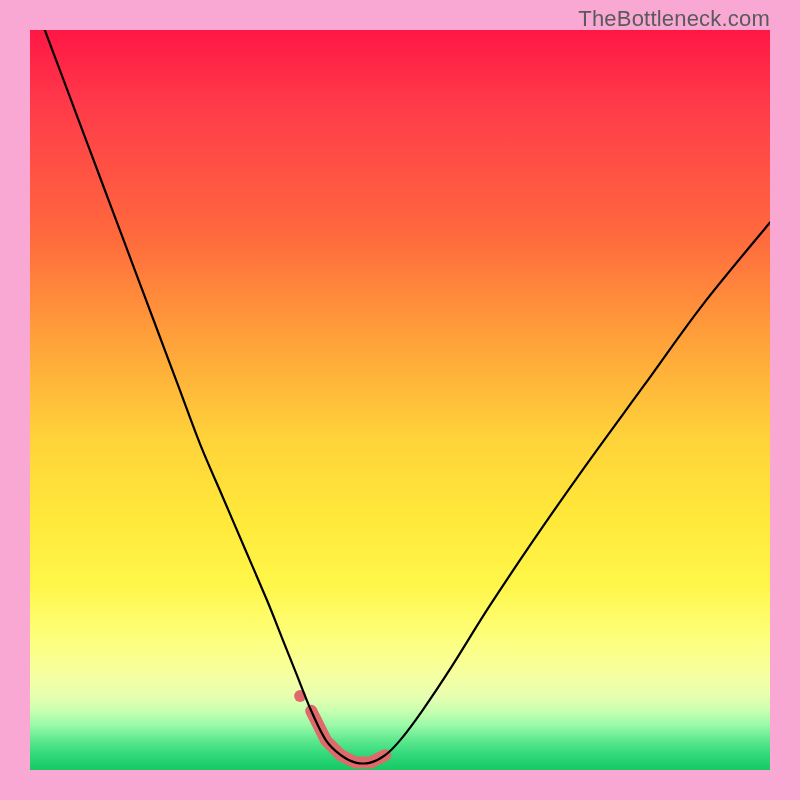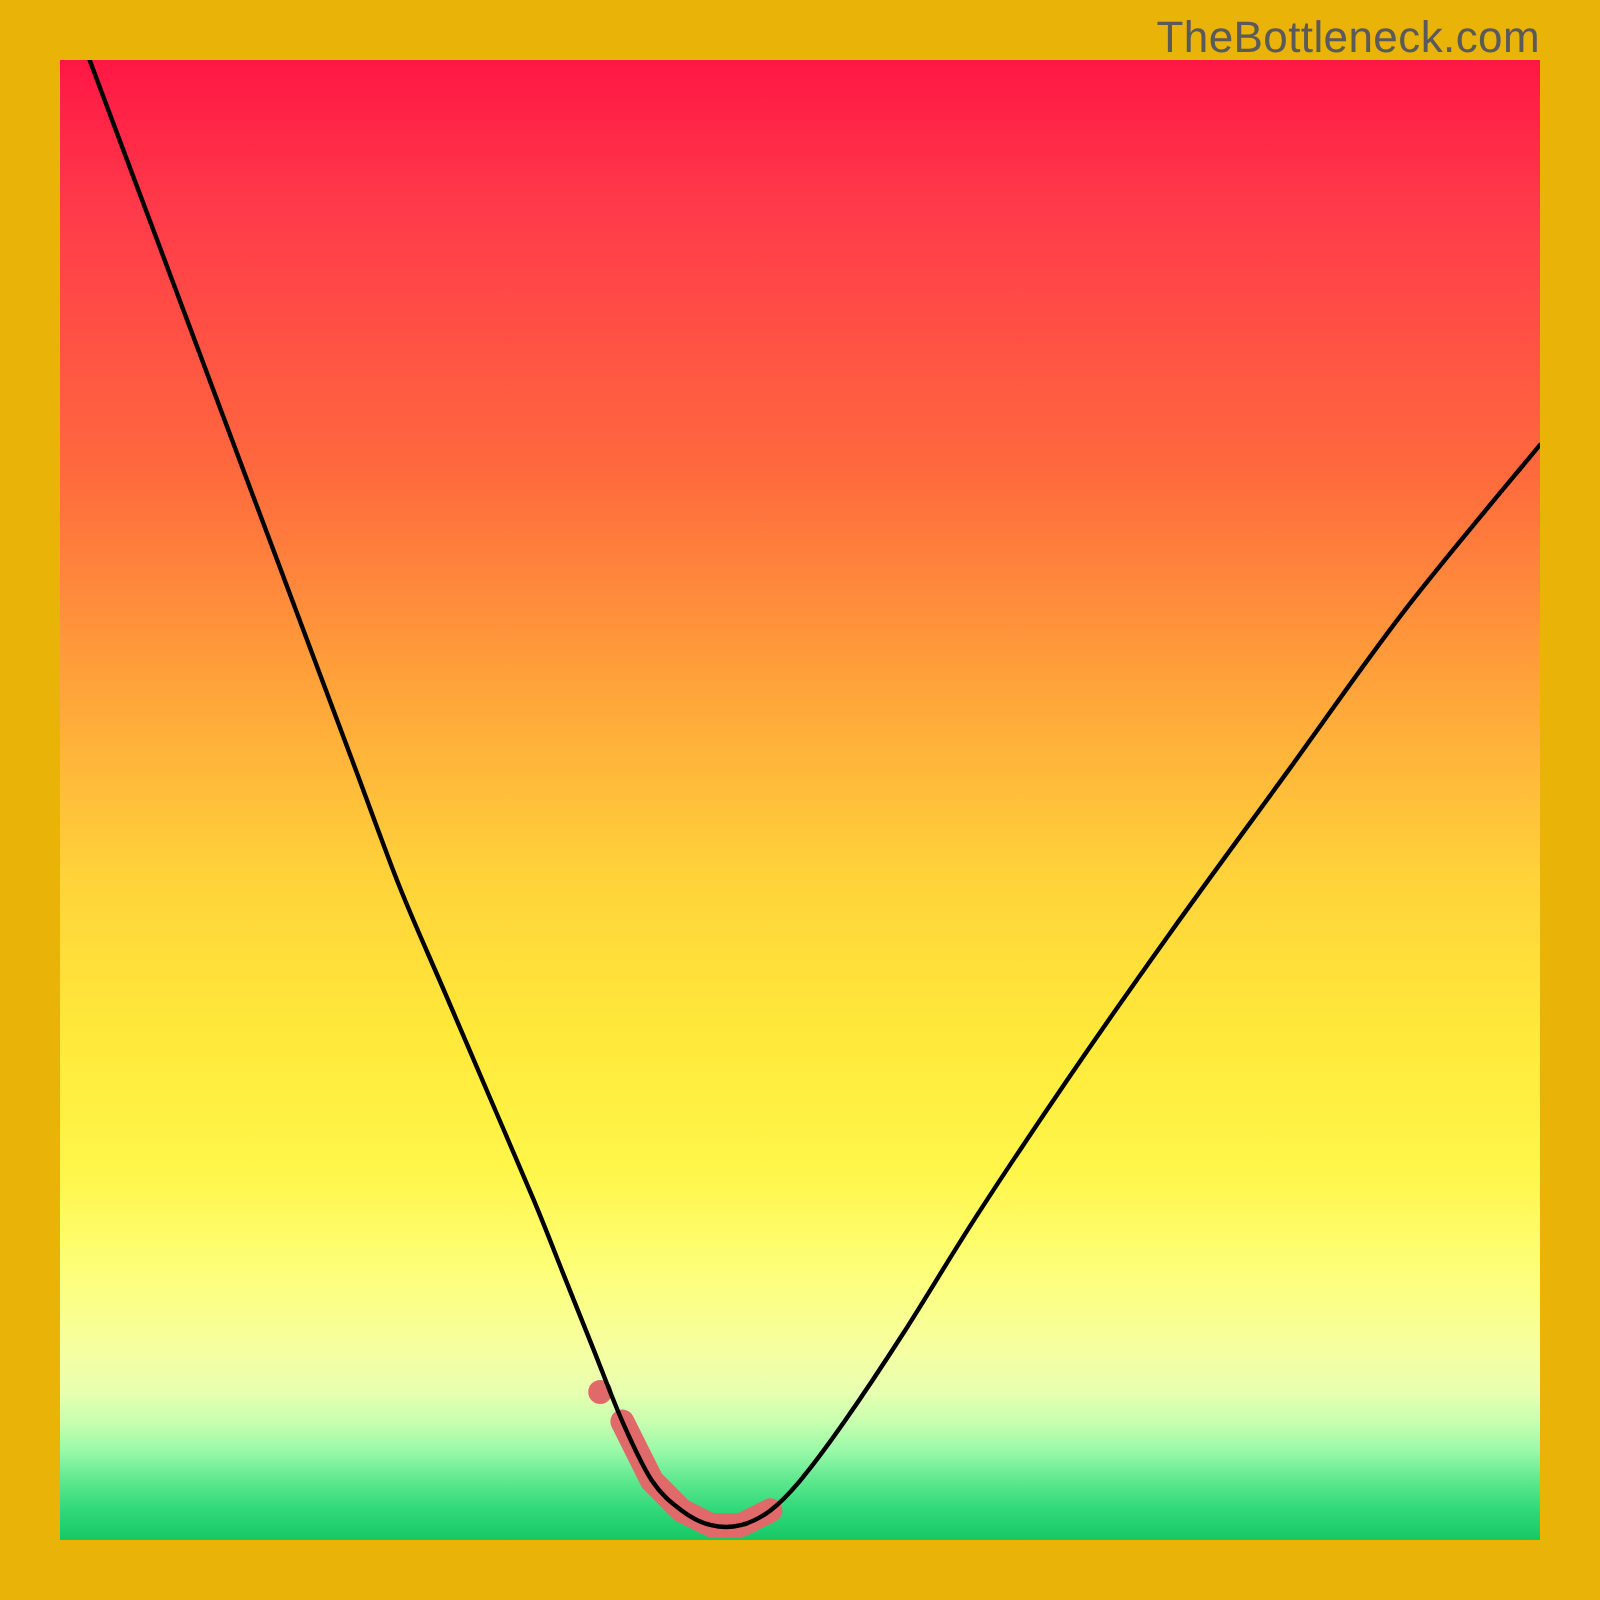--- a/index.html
+++ b/index.html
@@ -8,21 +8,21 @@
     width: 800px;
     height: 800px;
     overflow: hidden;
     background: #000;
     font-family: Arial, Helvetica, sans-serif;
   }
   .frame {
     position: relative;
     width: 800px;
     height: 800px;
-    background: #eab308;
+    background: #f9a8d4;
   }
   .plot-area {
     position: absolute;
     left: 30px;
     top: 30px;
     width: 740px;
     height: 740px;
     
     background: linear-gradient(
       to bottom,

